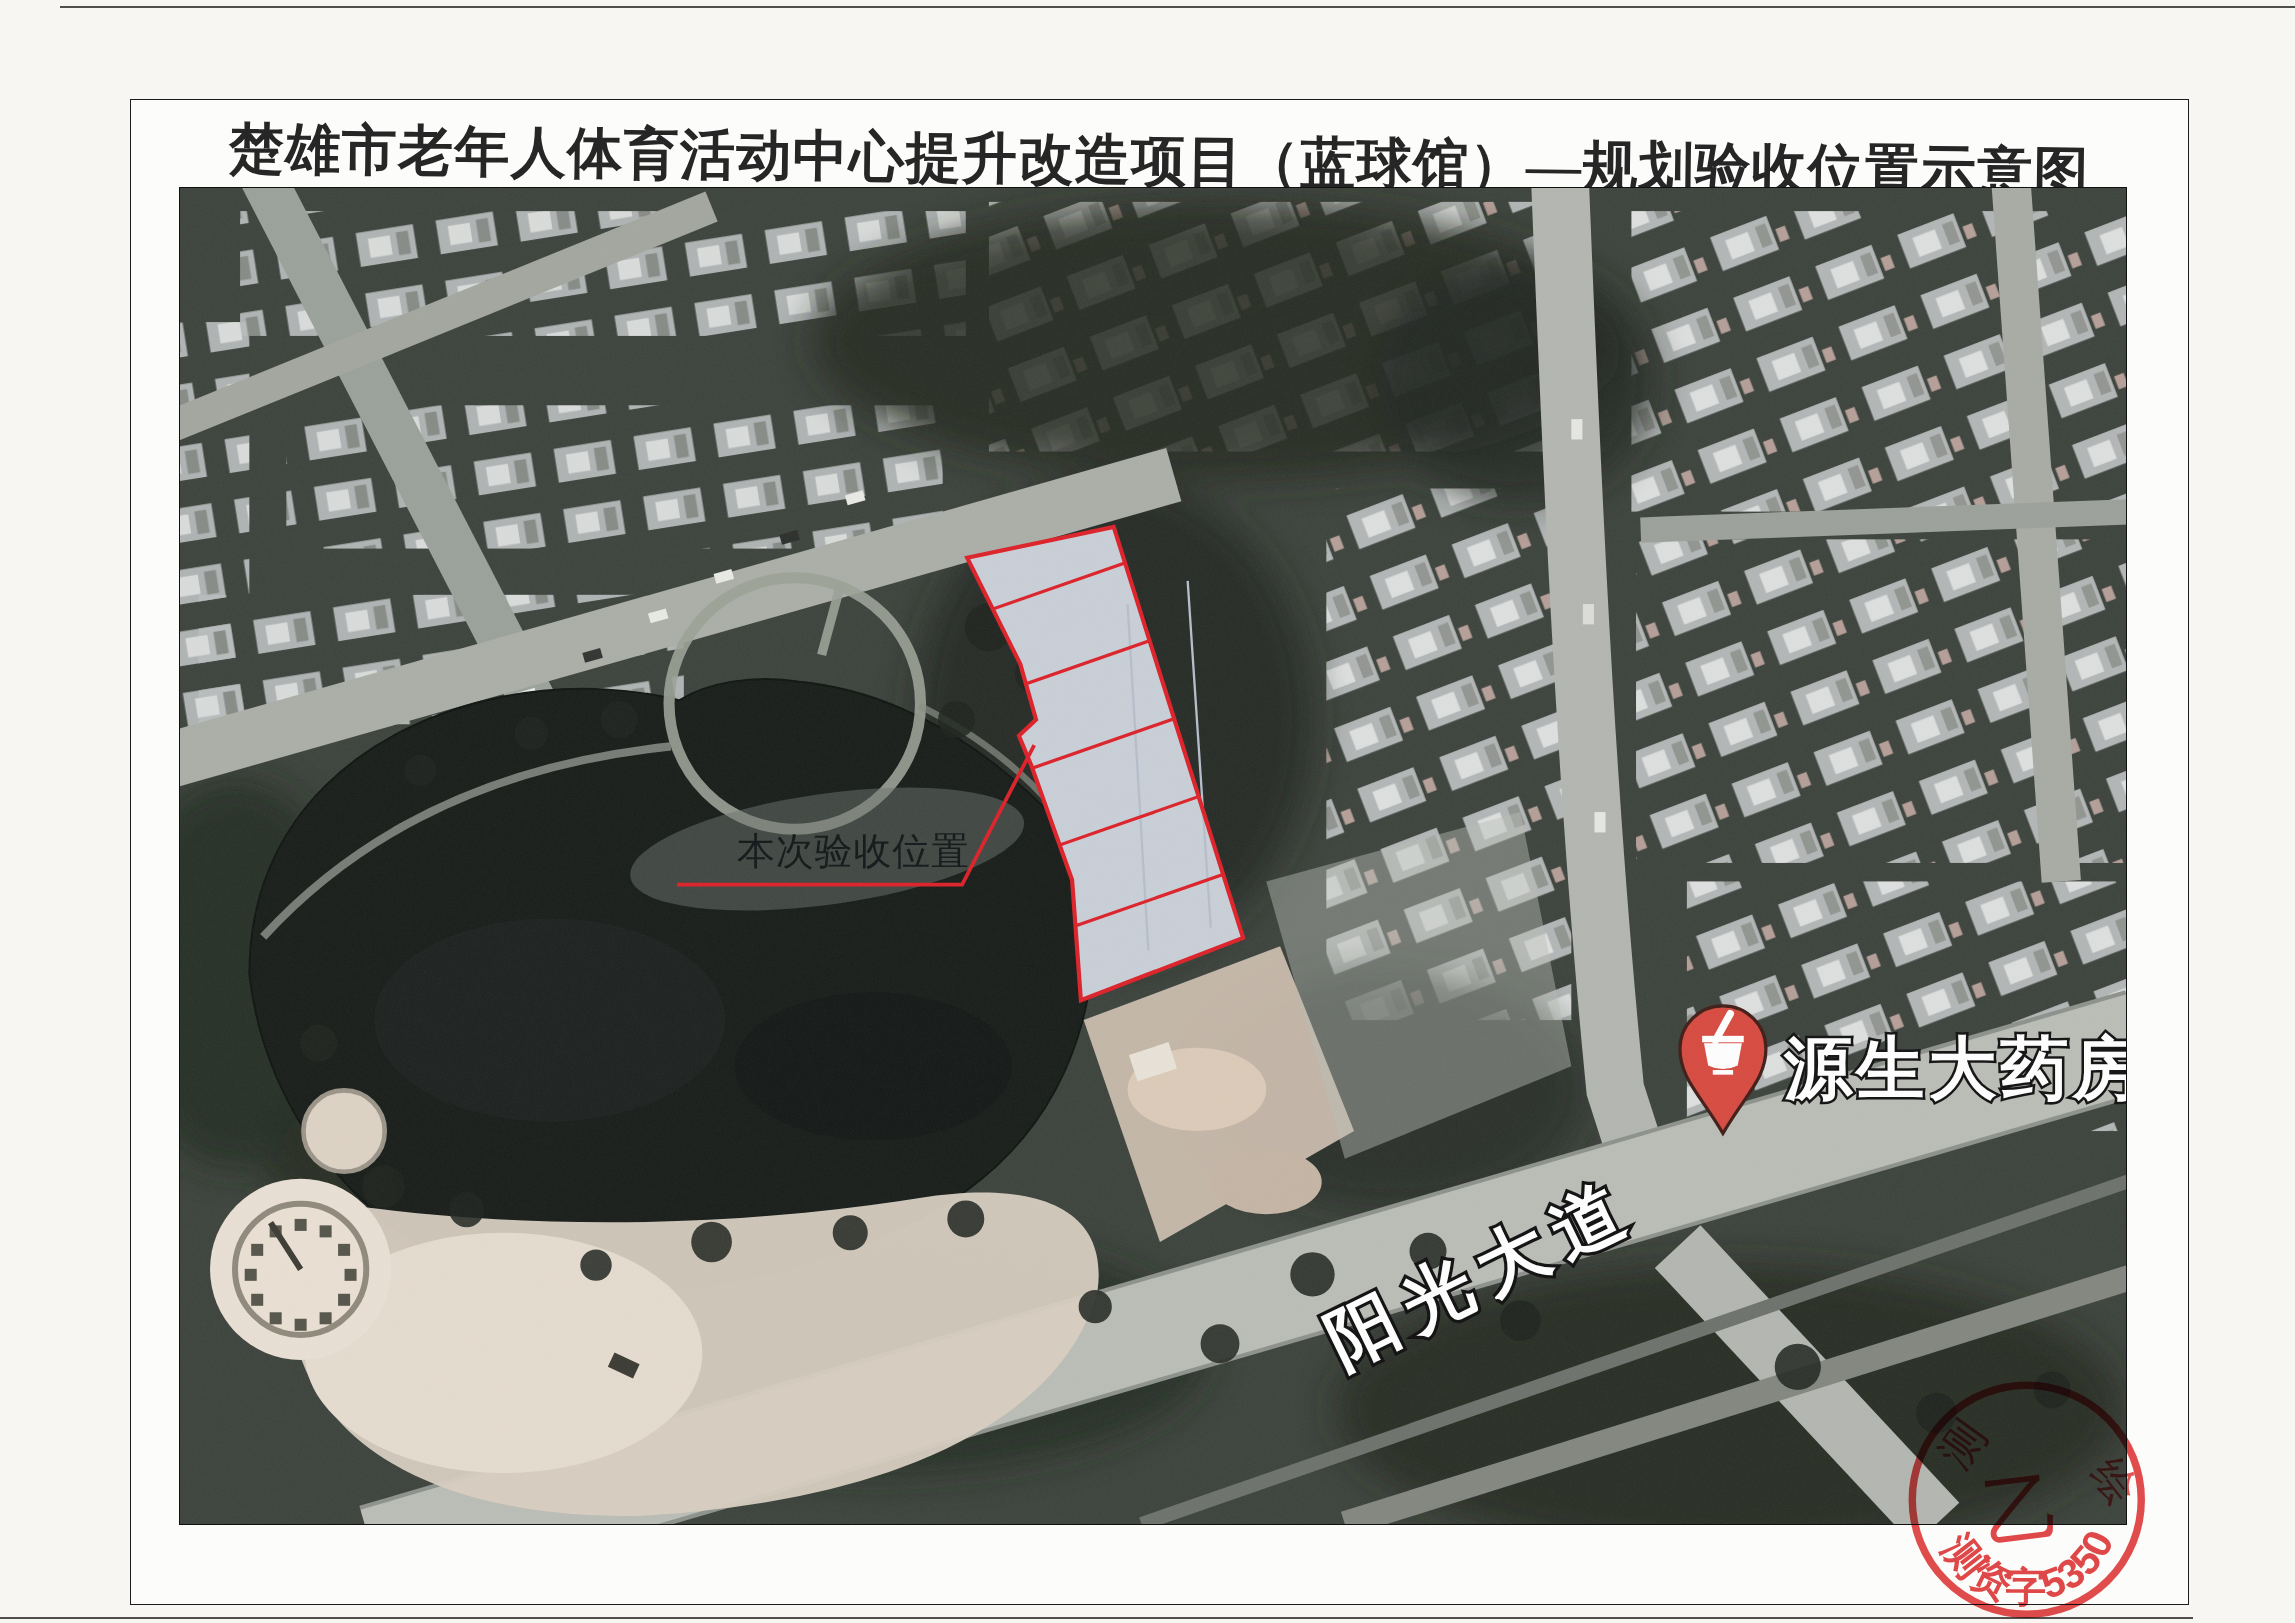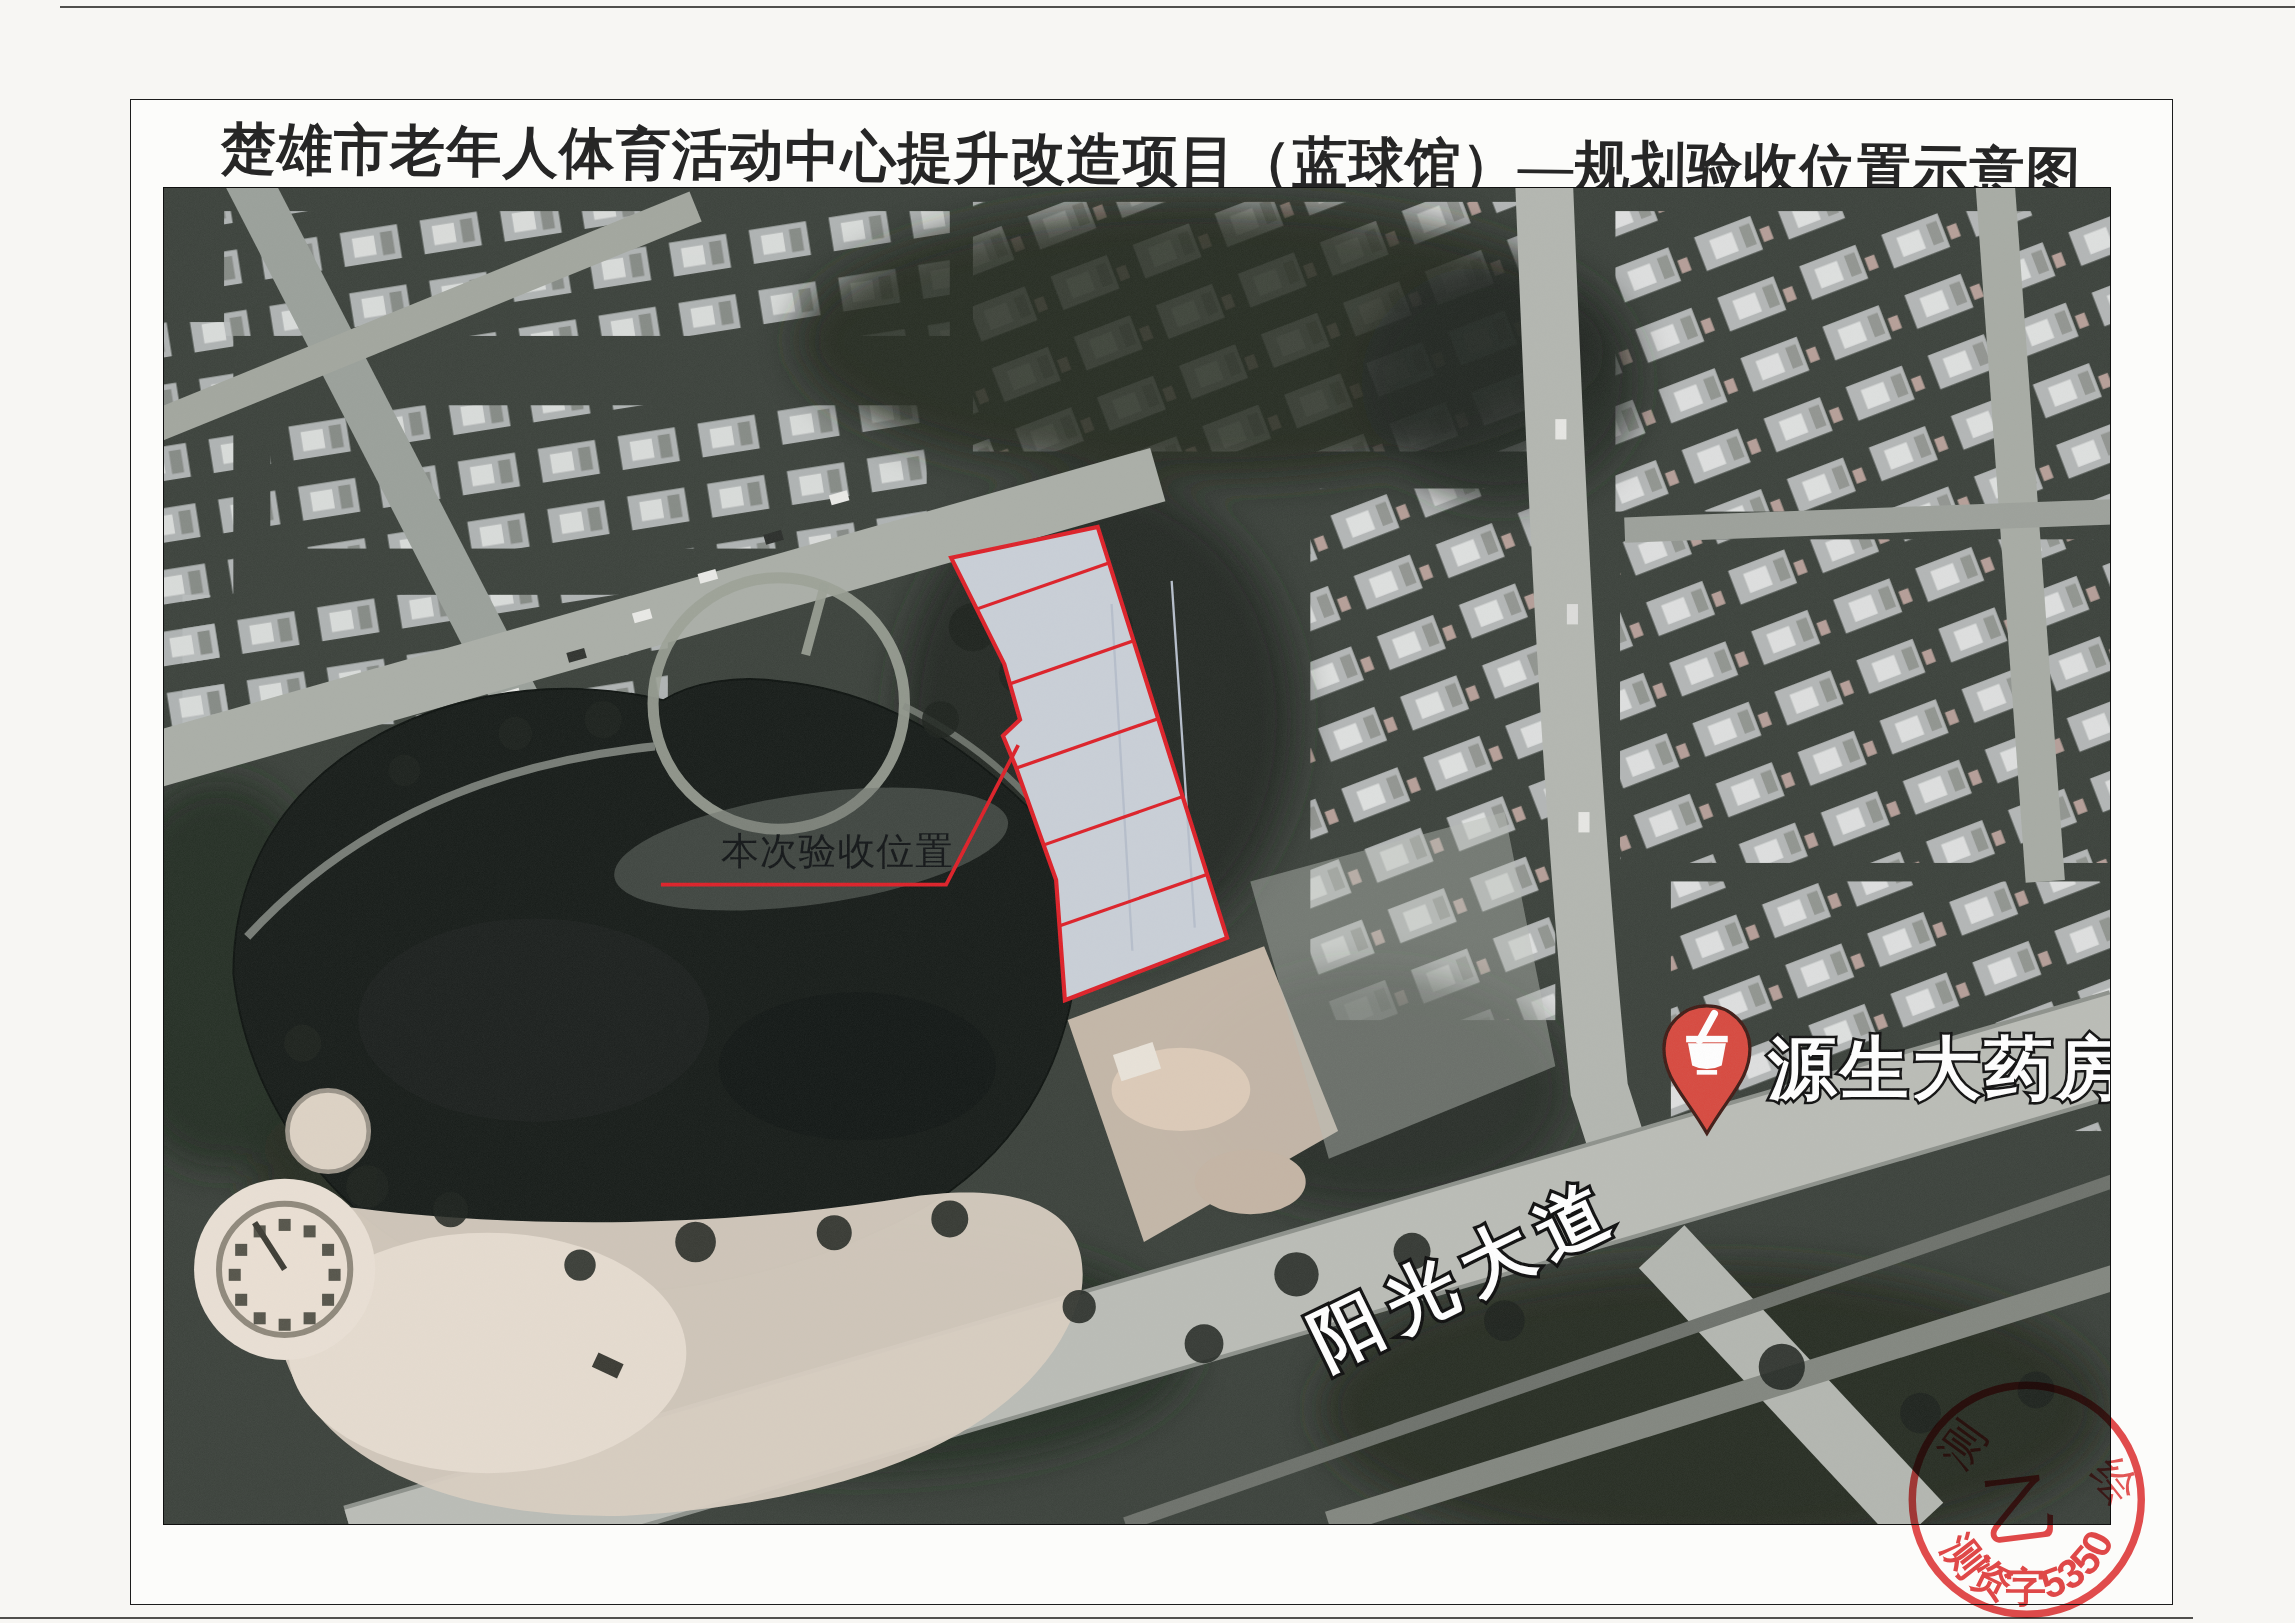--- a/index.html
+++ b/index.html
@@ -1,25 +1,25 @@
 <!DOCTYPE html>
 <html style="--annotation-red: #dd2028; --stamp-red: #e03a3a; --site-roof: #c9cfd7; --paper: #fcfcfa; --road-light: #b7bab4; --lake-dark: #171c19; --sand: #d8cec1;font-size:7.4px"><head>
 <meta charset="utf-8">
 <style>
   html,body{margin:0;padding:0;}
   body{width:2295px;height:1623px;background:#efeeea;font-family:"Liberation Sans",sans-serif;}
   .page{position:absolute;left:0;top:0;width:2295px;height:1623px;background:#f7f6f3;overflow:hidden;}
   .scan-line{position:absolute;background:#33312e;opacity:.85;}
   .scan-line.top{left:60px;top:5.6px;width:2235px;height:2.8px;}
   .scan-line.bottom{left:0;top:1617px;width:2193px;height:2.3px;}
-  .frame{position:absolute;left:130px;top:99px;width:2041px;height:1504px;border:1.9px solid #1c1c1c;background:#fcfcfa;}
+  .frame{position:absolute;left:130px;top:99px;width:2041px;height:1504px;border:1.9px solid #1c1c1c;background:#fcfcfa;padding-left:16px;}
   .title{position:absolute;left:0;top:13px;width:100%;text-align:center;
          font-family:"Liberation Serif","DejaVu Serif",serif;font-size:55px;font-weight:600;
          color:#262626;letter-spacing:1.4px;white-space:nowrap;transform:rotate(0.75deg);transform-origin:8% 50%;}
-  .map{position:absolute;left:32px;top:87px;width:1946px;height:1336px;border:1.9px solid #101010;
+  .map{position:absolute;left:48px;top:87px;width:1946px;height:1336px;border:1.9px solid #101010;
        background:#eab308;overflow:hidden;}
   .map svg{display:block;width:100%;height:100%;}
   .stamp{position:absolute;left:1903px;top:1376px;width:248px;height:248px;mix-blend-mode:multiply;}
   .stamp svg{display:block;width:100%;height:100%;}
   text{user-select:none;}
 </style>
 </head>
 <body>
 
 <div class="page">

